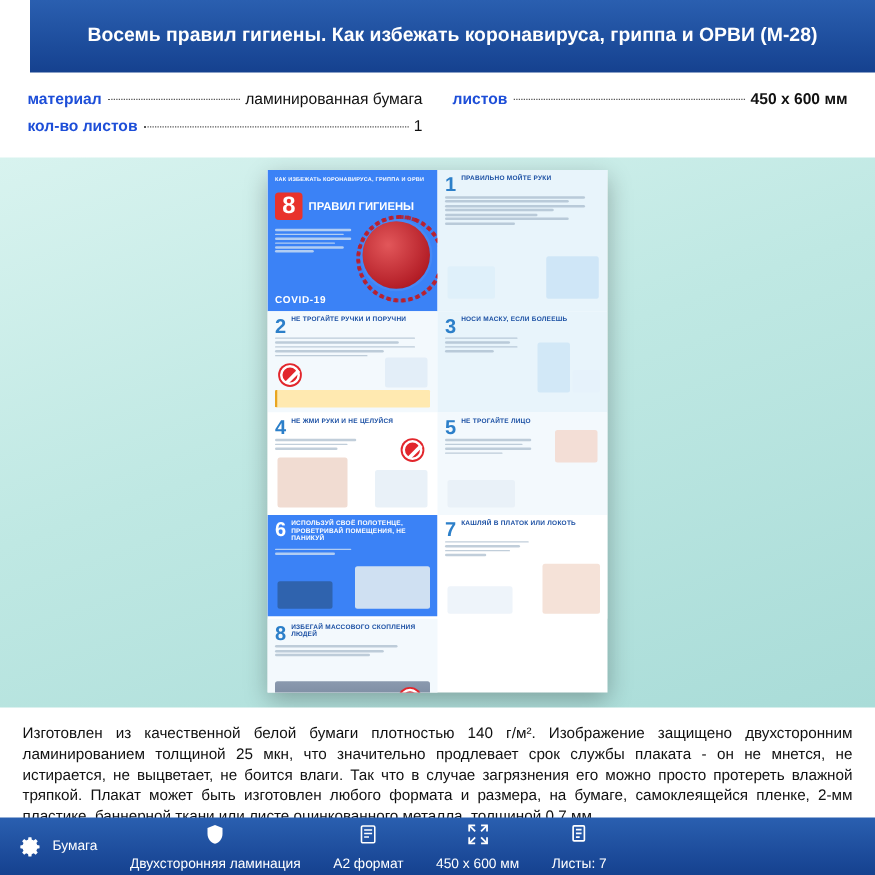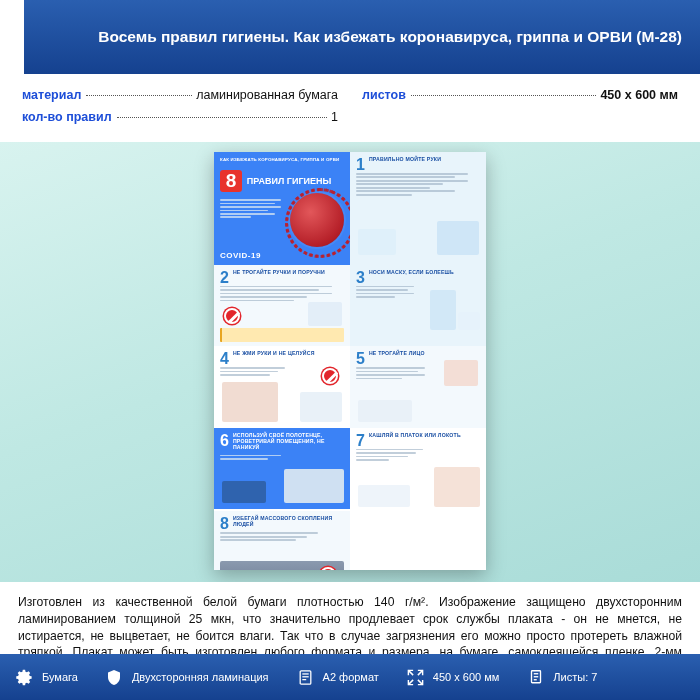--- a/index.html
+++ b/index.html
@@ -7,24 +7,24 @@
   body {
     width:700px; height:700px;
     font-family:"Liberation Sans", sans-serif;
     background:#ffffff;
     overflow:hidden;
   }
   .page { position:relative; width:700px; height:700px; background:#fff; }
 
   
   .header {
-    height:74px;
+    height:58px;
     background:#1b4fa0;
     background:linear-gradient(180deg,#2a5fb0 0%, #15418f 100%);
-    display:flex; align-items:center; justify-content:flex-end;
+    display:flex; align-items:center; justify-content:center;
     padding:0 18px;
     margin-left:24px;
   }
   .header-title {
     color:#ffffff;
     font-size:15.5px;
     font-weight:bold;
     text-align:center;
     line-height:1.25;
   }
@@ -164,21 +164,21 @@
 
   
   .bottom {
     position:absolute; left:0; bottom:0; width:700px; height:46px;
     background:#1b4fa0;
     background:linear-gradient(180deg,#2a5fb0 0%, #15418f 100%);
     display:flex; align-items:center;
     padding:15px 14px;
   }
   .bi { display:flex; align-items:center; gap:7px; color:#fff; font-size:11px; }
-  .bi + .bi { margin-left:26px; }
+  .bi + .bi { margin-left:26px;flex-direction:column; }
   .bicon {
     width:21px; height:21px; display:flex; align-items:center; justify-content:center;
     color:#ffffff;
   }
   .bicon svg { display:block; }
 </style>
 </head>
 <body>
 
 <div class="page">
@@ -188,21 +188,21 @@
   </div>
 
   <div class="specs">
     <div class="spec-col">
       <div class="spec-row">
         <span class="spec-key">материал</span>
         <span class="spec-dots"></span>
         <span class="spec-val">ламинированная бумага</span>
       </div>
       <div class="spec-row">
-        <span class="spec-key">кол-во правил</span>
+        <span class="spec-key">кол-во листов</span>
         <span class="spec-dots"></span>
         <span class="spec-val">1</span>
       </div>
     </div>
     <div class="spec-col">
       <div class="spec-row">
         <span class="spec-key">листов</span>
         <span class="spec-dots"></span>
         <span class="spec-val b">450 х 600 мм</span>
       </div>

